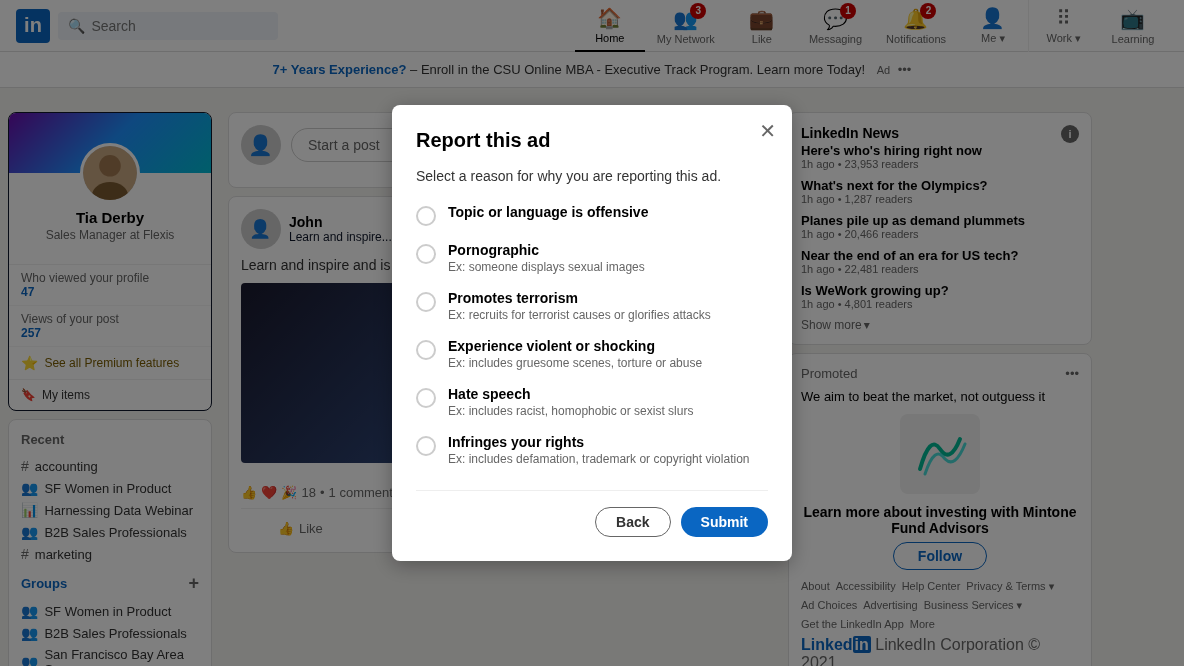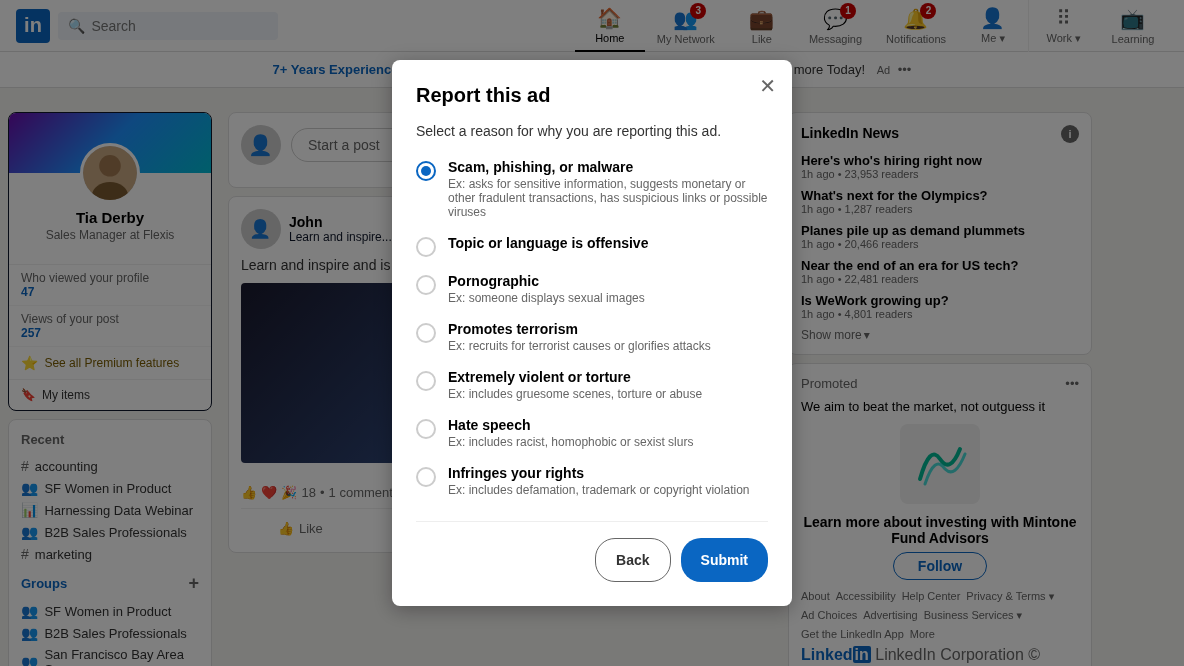--- a/index.html
+++ b/index.html
@@ -101,21 +101,21 @@
       font-weight: 600; font-size: 13px; margin-bottom: 6px; margin-top: 8px; color: #0a66c2;
     }
     .show-more { font-size: 12px; color: #666; cursor: pointer; display: flex; align-items: center; gap: 2px; margin-top: 4px; }
 
     
     .feed { flex: 1; padding: 8px 8px 0 8px; max-width: 560px; }
 
     
     .right-sidebar { width: 320px; flex-shrink: 0; padding: 8px; }
     .news-card { background: #fff; border: 1px solid #ddd; border-radius: 8px; padding: 12px; margin-bottom: 8px; }
-    .news-title { font-weight: 700; font-size: 14px; margin-bottom: 10px; display: flex; justify-content: space-between; }
+    .news-title { font-weight: 700; font-size: 14px; display: flex; justify-content: space-between; }
     .news-item { margin-bottom: 8px; cursor: pointer; }
     .news-item-title { font-size: 13px; font-weight: 600; }
     .news-item-meta { font-size: 11px; color: #666; }
     .show-more-link { font-size: 12px; color: #666; display: flex; align-items: center; gap: 2px; cursor: pointer; margin-top: 8px; }
 
     .promoted-card { background: #fff; border: 1px solid #ddd; border-radius: 8px; padding: 12px; }
     .promoted-header { display: flex; justify-content: space-between; font-size: 13px; color: #666; margin-bottom: 8px; }
     .promoted-content { font-size: 13px; margin-bottom: 10px; }
     .promoted-logo {
       width: 80px; height: 80px; margin: 0 auto 10px;
@@ -160,21 +160,21 @@
     .radio-circle.selected::after {
       content: ''; width: 10px; height: 10px; border-radius: 50%; background: #0a66c2;
     }
     .radio-text-title { font-size: 14px; font-weight: 600; }
     .radio-text-desc { font-size: 12px; color: #666; margin-top: 2px; }
     .modal-footer {
       display: flex; justify-content: flex-end; gap: 10px; margin-top: 24px; padding-top: 16px; border-top: 1px solid #eee;
     }
     .btn-back {
       border: 1.5px solid #666; color: #333; background: #fff;
-      border-radius: 20px; padding: 13px 20px; font-size: 14px; font-weight: 600; cursor: pointer;
+      border-radius: 20px; padding: 6px 20px; font-size: 14px; font-weight: 600; cursor: pointer;
     }
     .btn-submit {
       background: #0a66c2; color: #fff;
       border: none; border-radius: 20px; padding: 6px 20px; font-size: 14px; font-weight: 600; cursor: pointer;
     }
 
     
     .post-card { background: #fff; border: 1px solid #ddd; border-radius: 8px; margin-bottom: 8px; padding: 12px; }
     .post-start { display: flex; align-items: center; gap: 10px; margin-bottom: 10px; }
     .post-avatar { width: 40px; height: 40px; border-radius: 50%; background: #ccc; display: flex; align-items: center; justify-content: center; font-size: 20px; }
@@ -455,27 +455,20 @@
     </div>
   </div>
 </div>
 
 <div class="modal-overlay">
   <div class="modal">
     <button class="modal-close">✕</button>
     <div class="modal-title">Report this ad</div>
     <div class="modal-subtitle">Select a reason for why you are reporting this ad.</div>
 
-    <div class="radio-option">
-      <div class="radio-circle selected"></div>
-      <div>
-        <div class="radio-text-title">Scam, phishing, or malware</div>
-        <div class="radio-text-desc">Ex: asks for sensitive information, suggests monetary or other fradulent transactions, has suspicious links or possible viruses</div>
-      </div>
-    </div>
 
     <div class="radio-option">
       <div class="radio-circle"></div>
       <div>
         <div class="radio-text-title">Topic or language is offensive</div>
       </div>
     </div>
 
     <div class="radio-option">
       <div class="radio-circle"></div>
@@ -489,21 +482,21 @@
       <div class="radio-circle"></div>
       <div>
         <div class="radio-text-title">Promotes terrorism</div>
         <div class="radio-text-desc">Ex: recruits for terrorist causes or glorifies attacks</div>
       </div>
     </div>
 
     <div class="radio-option">
       <div class="radio-circle"></div>
       <div>
-        <div class="radio-text-title">Extremely violent or torture</div>
+        <div class="radio-text-title">Experience violent or shocking</div>
         <div class="radio-text-desc">Ex: includes gruesome scenes, torture or abuse</div>
       </div>
     </div>
 
     <div class="radio-option">
       <div class="radio-circle"></div>
       <div>
         <div class="radio-text-title">Hate speech</div>
         <div class="radio-text-desc">Ex: includes racist, homophobic or sexist slurs</div>
       </div>

